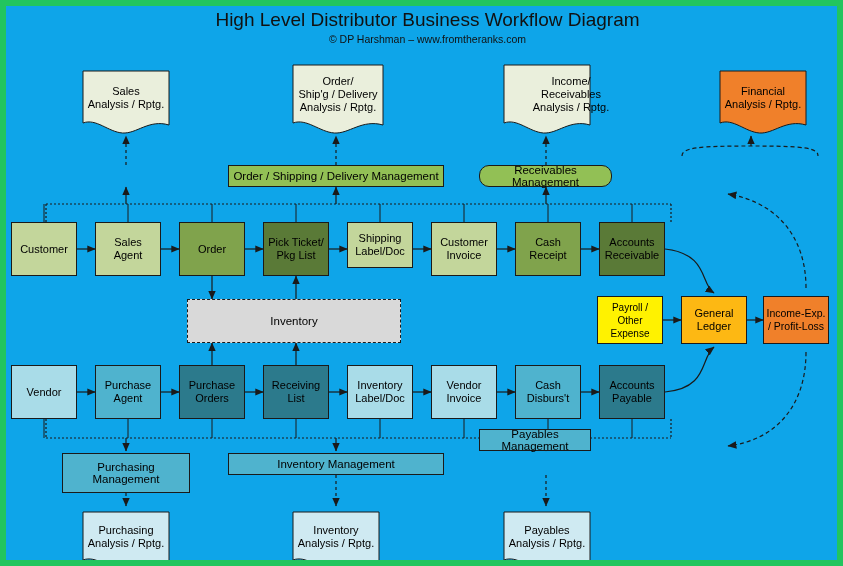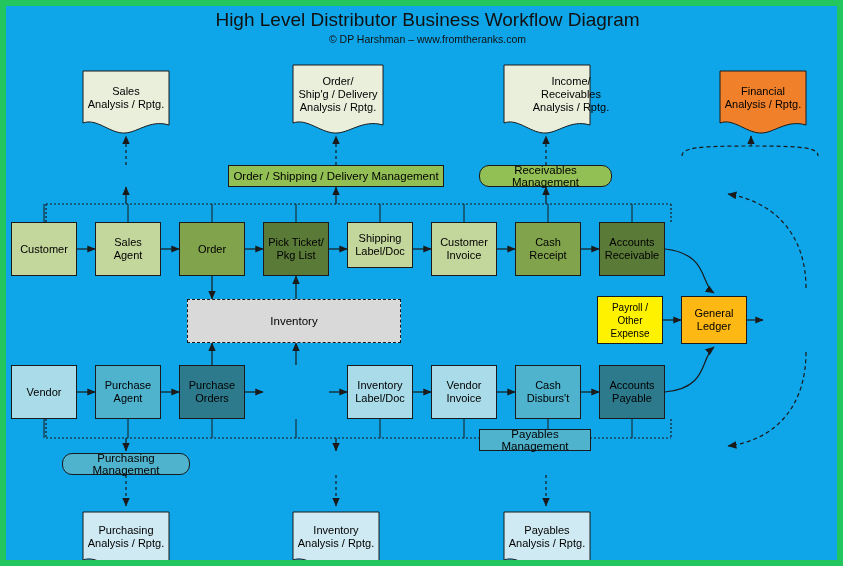--- a/index.html
+++ b/index.html
@@ -110,30 +110,33 @@
     <div class="node" style="left: 89px; top: 216px; width: 66px; height: 54px; background: rgb(195, 214, 155);">Sales<br>Agent</div>
     <div class="node" style="left: 173px; top: 216px; width: 66px; height: 54px; background: rgb(128, 163, 76); text-align: right;">Order</div>
     <div class="node" style="left: 257px; top: 216px; width: 66px; height: 54px; background: rgb(90, 122, 55);">Pick Ticket/<br>Pkg List</div>
     <div class="node" style="left: 341px; top: 216px; width: 66px; height: 46px; background: rgb(195, 214, 155);">Shipping<br>Label/Doc</div>
     <div class="node" style="left: 425px; top: 216px; width: 66px; height: 54px; background: rgb(195, 214, 155);">Customer<br>Invoice</div>
     <div class="node" style="left: 509px; top: 216px; width: 66px; height: 54px; background: rgb(128, 163, 76);">Cash<br>Receipt</div>
     <div class="node" style="left: 593px; top: 216px; width: 66px; height: 54px; background: rgb(90, 122, 55);">Accounts<br>Receivable</div>
     <div class="node" style="left: 5px; top: 359px; width: 66px; height: 54px; background: rgb(169, 220, 232);">Vendor</div>
     <div class="node" style="left: 89px; top: 359px; width: 66px; height: 54px; background: rgb(79, 179, 206);">Purchase<br>Agent</div>
     <div class="node" style="left: 173px; top: 359px; width: 66px; height: 54px; background: rgb(44, 122, 140);">Purchase<br>Orders</div>
+    <div class="node" style="left: 257px; top: 359px; width: 66px; height: 54px; background: rgb(44, 122, 140);">Receiving<br>List</div>
     <div class="node" style="left: 341px; top: 359px; width: 66px; height: 54px; background: rgb(169, 220, 232);">Inventory<br>Label/Doc</div>
     <div class="node" style="left: 425px; top: 359px; width: 66px; height: 54px; background: rgb(169, 220, 232);">Vendor<br>Invoice</div>
     <div class="node" style="left: 509px; top: 359px; width: 66px; height: 54px; background: rgb(79, 179, 206);">Cash<br>Disburs't</div>
     <div class="node" style="left: 593px; top: 359px; width: 66px; height: 54px; background: rgb(44, 122, 140);">Accounts<br>Payable</div>
     <div class="inv" style="left: 181px; top: 293px; width: 214px; height: 44px; background: rgb(217, 217, 217);">Inventory</div>
     <div class="node" style="left: 591px; top: 290px; width: 66px; height: 48px; background: rgb(255, 242, 0); font-size: 10px;">Payroll /<br>Other<br>Expense</div>
     <div class="node" style="left: 675px; top: 290px; width: 66px; height: 48px; background: rgb(253, 184, 19); font-size: 11px;">General<br>Ledger</div>
+    <div class="node" style="left: 757px; top: 290px; width: 66px; height: 48px; background: rgb(240, 128, 42); font-size: 10.5px;">Income-Exp.<br>/ Profit-Loss</div>
     <div class="mgmt" style="left: 222px; top: 159px; width: 216px; height: 22px; background: rgb(146, 192, 85);">Order / Shipping / Delivery Management</div>
     <div class="mgmt" style="left: 473px; top: 159px; width: 133px; height: 22px; background: rgb(146, 192, 85); border-radius: 10px;">Receivables Management</div>
-    <div class="mgmt" style="left: 56px; top: 447px; width: 128px; height: 22px; background: rgb(79, 179, 206); border-radius: 10px;">Purchasing Management</div>
+    <div class="mgmt" style="left: 56px; top: 447px; width: 128px; height: 40px; background: rgb(79, 179, 206);">Purchasing Management</div>
+    <div class="mgmt" style="left: 222px; top: 447px; width: 216px; height: 22px; background: rgb(79, 179, 206);">Inventory Management</div>
     <div class="mgmt" style="left: 473px; top: 423px; width: 112px; height: 22px; background: rgb(79, 179, 206);">Payables Management</div>
     <div class="rpt-wrap" style="left: 76px; top: 64px; width: 88px; height: 66px;">
       <svg width="88" height="66" style="position: absolute; left: 0px; top: 0px;">
         <path d="M1,1 L87,1 L87,55 C66.88,49 54.56,64 40.480000000000004,63 C26.4,62 14.08,48 1,53 Z" fill="#EAEFDC" stroke="#1a1a1a" stroke-width="1"></path>
       </svg>
       <div class="rpt-txt" style="height: 55px;">Sales<br>Analysis / Rptg.</div>
     </div>
     <div class="rpt-wrap" style="left: 286px; top: 58px; width: 92px; height: 72px;">
       <svg width="92" height="72" style="position: absolute; left: 0px; top: 0px;">
         <path d="M1,1 L91,1 L91,61 C69.92,55 57.04,70 42.32,69 C27.599999999999998,68 14.72,54 1,59 Z" fill="#EAEFDC" stroke="#1a1a1a" stroke-width="1"></path>

